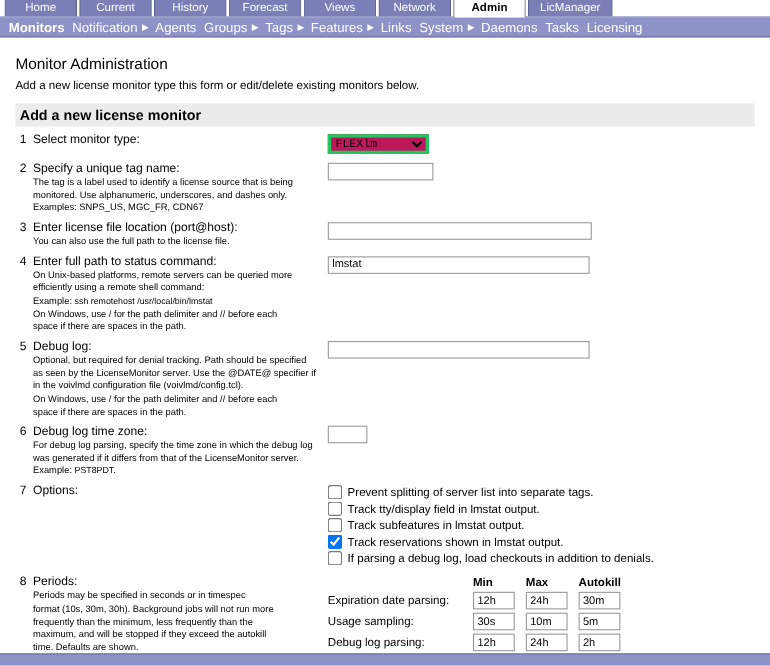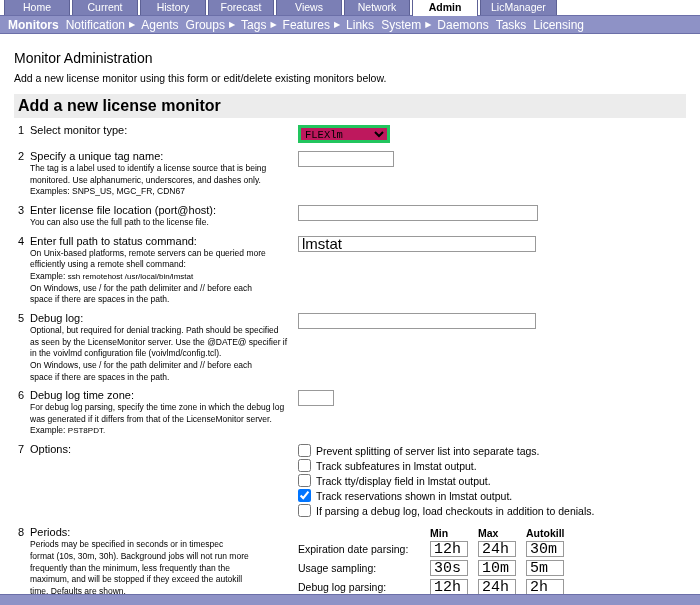--- a/index.html
+++ b/index.html
@@ -81,21 +81,21 @@
   h1.page-title {
     font-size: 14px;
     font-weight: normal;
     margin: 6px 0 6px 0;
   }
   .intro {
     font-size: 10.5px;
     margin: 0 0 10px 0;
   }
   .section-head {
-    font-size: 16px;
+    font-size: 13px;
     font-weight: bold;
     background: #ececec;
     padding: 3px 4px;
     margin: 0 0 6px 0;
   }
 
   
   .row {
     display: flex;
     align-items: flex-start;
@@ -119,21 +119,21 @@
     font-size: 8.5px;
     line-height: 1.25;
     color: #000;
     margin-top: 1px;
   }
   .mono { font-family: Liberation Sans, sans-serif; font-size: 8px; }
   .fieldcol { flex: 1 1 auto; padding-top: 1px; }
 
   input[type=text] {
     font-family: "Liberation Sans", sans-serif;
-    font-size: 15px;
+    font-size: 10px;
     height: 16px;
     padding: 1px 3px;
     border: 1px solid #999;
     background: #fff;
   }
   .w-select { width: 92px; height: 18px; font-size: 10.5px; }
   .w-tag { width: 96px; }
   .w-wide { width: 240px; }
   .w-status { width: 238px; }
   .w-debug { width: 238px; }
@@ -165,21 +165,21 @@
     margin-bottom: 2px;
   }
   .ph-spacer { width: 132px; flex: none; }
   .ph { width: 40px; flex: none; margin-right: 8px; }
   .prow {
     display: flex;
     align-items: center;
     margin-bottom: 3px;
   }
   .prow .plab { width: 132px; flex: none; font-size: 10.5px; }
-  .prow input { width: 38px; margin-right: 10px; font-family: Liberation Mono, monospace; }
+  .prow input { width: 38px; margin-right: 10px; }
   .bottombar {
     position: absolute;
     left: 0; right: 0; bottom: 0;
     height: 11px;
     background: #8e92c6;
     border-top: 1px solid #6b6fa8;
   }
 </style>
 </head>
 <body>
@@ -210,21 +210,21 @@
   <span class="item">System</span>
   <span class="caret">▶</span>
   <span class="item">Daemons</span>
   <span class="item">Tasks</span>
   <span class="item">Licensing</span>
 </div>
 
 <div class="page">
 
   <h1 class="page-title">Monitor Administration</h1>
-  <div class="intro">Add a new license monitor using this form or edit/delete existing monitors below.</div>
+  <div class="intro">Add a new license monitor type this form or edit/delete existing monitors below.</div>
   <div class="section-head">Add a new license monitor</div>
 
   <div class="row">
     <div class="num">1</div>
     <div class="labelcol">
       <div class="lab">Select monitor type:</div>
     </div>
     <div class="fieldcol">
       <select class="w-select">
         <option>FLEXlm</option>
@@ -311,25 +311,25 @@
       <div class="lab">Options:</div>
     </div>
     <div class="fieldcol">
       <div class="options">
         <div class="opt">
           <input type="checkbox" style="">
           <label>Prevent splitting of server list into separate tags.</label>
         </div>
         <div class="opt">
           <input type="checkbox" style="">
+          <label>Track tty/display field in lmstat output.</label>
+        </div>
+        <div class="opt">
+          <input type="checkbox" style="">
           <label>Track subfeatures in lmstat output.</label>
-        </div>
-        <div class="opt">
-          <input type="checkbox" style="">
-          <label>Track tty/display field in lmstat output.</label>
         </div>
         <div class="opt">
           <input type="checkbox" checked="" style="">
           <label>Track reservations shown in lmstat output.</label>
         </div>
         <div class="opt">
           <input type="checkbox" style="">
           <label>If parsing a debug log, load checkouts in addition to denials.</label>
         </div>
       </div>

